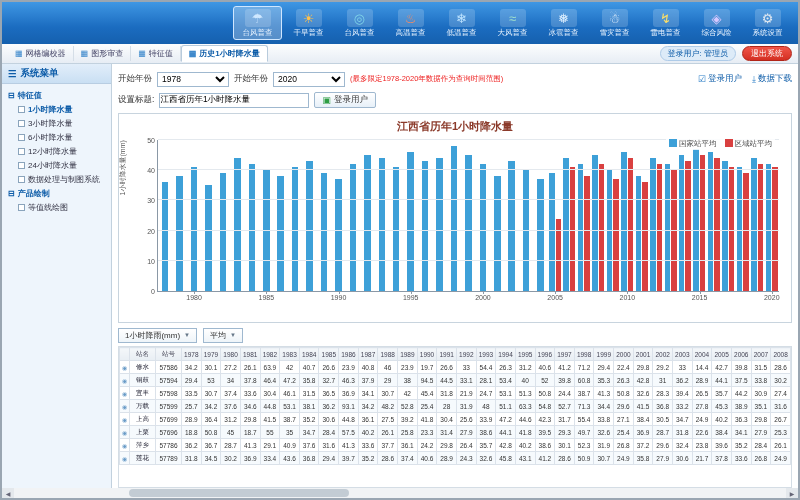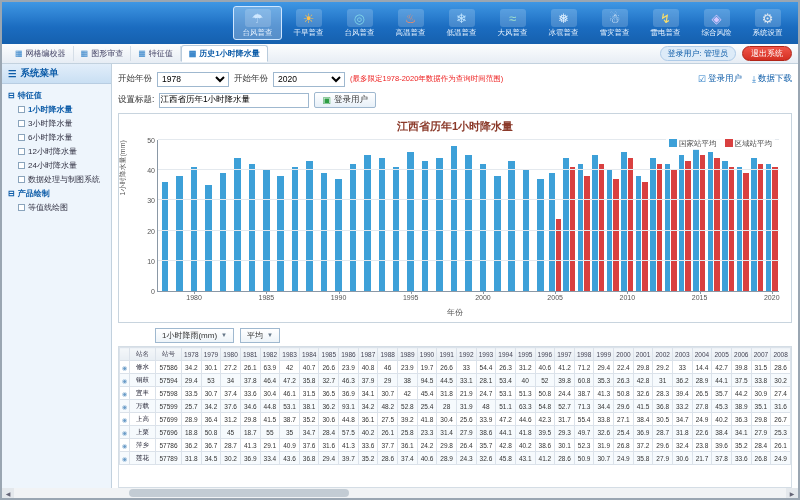--- a/index.html
+++ b/index.html
@@ -68,21 +68,21 @@
   .yaxis-title { position:absolute; left:4px; top:50%; transform:rotate(-90deg) translateX(50%); transform-origin:left center;
                  font-size:7px; color:#555; white-space:nowrap; }
   .xaxis-title { position:absolute; bottom:4px; left:0; right:0; text-align:center; font-size:8px; color:#555; }
   .bars { position:absolute; inset:0; display:flex; align-items:flex-end; }
   .bar-group { height:100%; display:flex; align-items:flex-end; justify-content:center; gap:1px; }
   .bar { width:38%; min-width:3px; }
   .xtick { position:absolute; top:100%; transform:translateX(-50%); font-size:7px; color:#555; margin-top:3px; }
   .xtickmark { position:absolute; top:100%; width:1px; height:3px; background:#8a98a6; }
 
   
-  .table-ctl { display:flex; align-items:center; gap:6px; height:18px; margin-top:3px; font-size:8px; color:#333;margin-left:37px; }
+  .table-ctl { display:flex; align-items:center; gap:6px; height:18px; margin-top:3px; font-size:8px; color:#333; }
   .tc-box { border:1px solid #9fb8cf; background:linear-gradient(180deg,#fff,#eef4f9); padding:1px 6px; display:flex; gap:4px; align-items:center; cursor:pointer; }
   .tc-box .arr { color:#678; font-size:6px; }
   .table-wrap { flex:1; overflow:hidden; margin-top:2px; border:1px solid #d4dde5; }
   table { border-collapse:collapse; width:100%; table-layout:fixed; font-size:6.5px; color:#333; }
   th,td { border:1px solid #dbe2ea; padding:1px 0; text-align:center; overflow:hidden; white-space:nowrap; height:13px; }
   th { background:linear-gradient(180deg,#f4f7fa,#e8eef4); color:#445; font-weight:normal; }
   tbody tr:nth-child(even) { background:#f6fafd; }
   td.st-name { color:#223; }
   .row-ico { color:#6a9cc8; font-size:6px; }
 
@@ -424,21 +424,20 @@
           <div class="xtick" style="left: 52.3256%;">2000</div>
           <div class="xtickmark" style="left: 63.9535%;"></div>
           <div class="xtick" style="left: 63.9535%;">2005</div>
           <div class="xtickmark" style="left: 75.5814%;"></div>
           <div class="xtick" style="left: 75.5814%;">2010</div>
           <div class="xtickmark" style="left: 87.2093%;"></div>
           <div class="xtick" style="left: 87.2093%;">2015</div>
           <div class="xtickmark" style="left: 98.8372%;"></div>
           <div class="xtick" style="left: 98.8372%;">2020</div>
         </div>
-      <div class="xaxis-title">年份</div>
     </div>
 
     <div class="table-ctl">
       <span class="tc-box">
         <span>1小时降雨(mm)</span>
         <span class="arr">▼</span>
       </span>
       <span class="tc-box">
         <span>平均</span>
         <span class="arr">▼</span>

